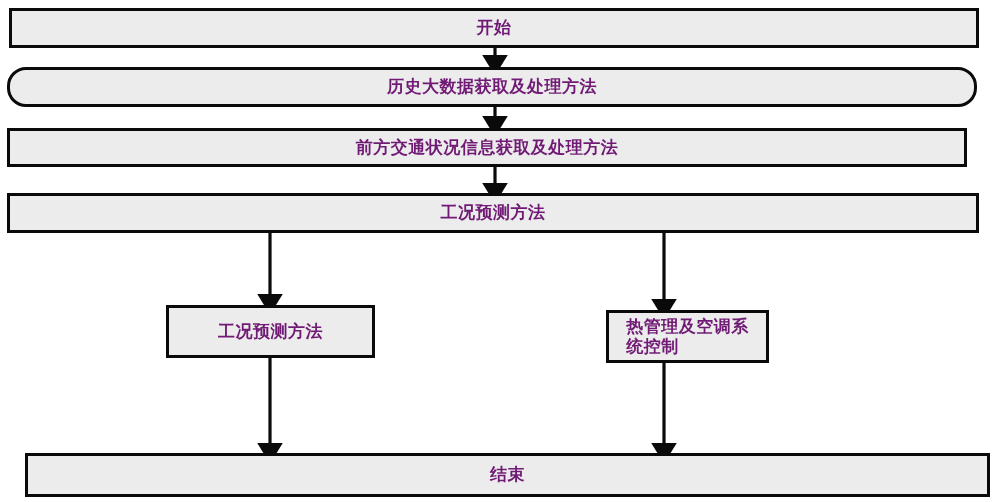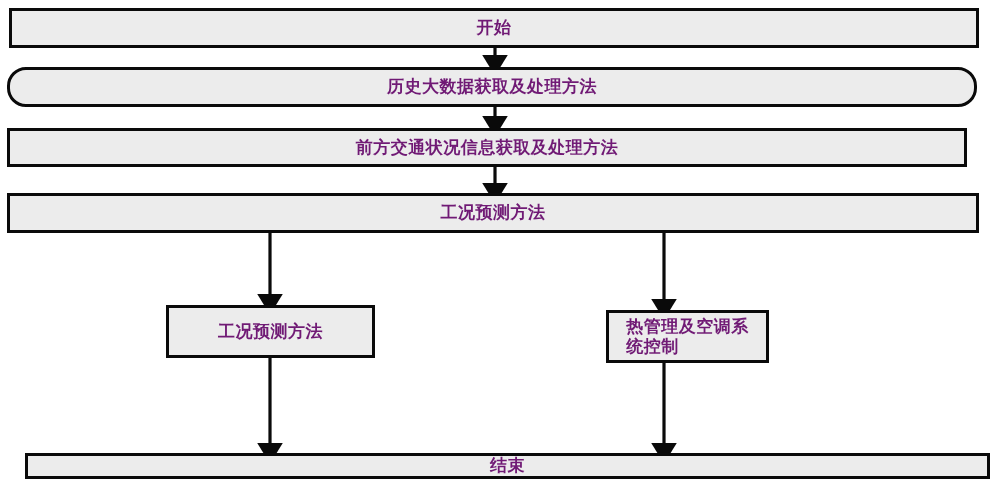--- a/index.html
+++ b/index.html
@@ -91,17 +91,17 @@
 
   <div class="node small-node" style="left:166px; top:305px; width:209px; height:53px;">
     <span class="node-label">工况预测方法</span>
   </div>
 
   <div class="node small-node" style="left:583px; top:310px; width:163px; height:53px;margin-left:23px;">
     <span class="node-label">热管理及空调系
 统控制</span>
   </div>
 
-  <div class="node wide-node" style="left:25px; top:453px; width:965px; height:26px;">
+  <div class="node wide-node" style="left:25px; top:453px; width:965px; height:44px;">
     <span class="node-label">结束</span>
   </div>
 
 </div>
 
 </body></html>

